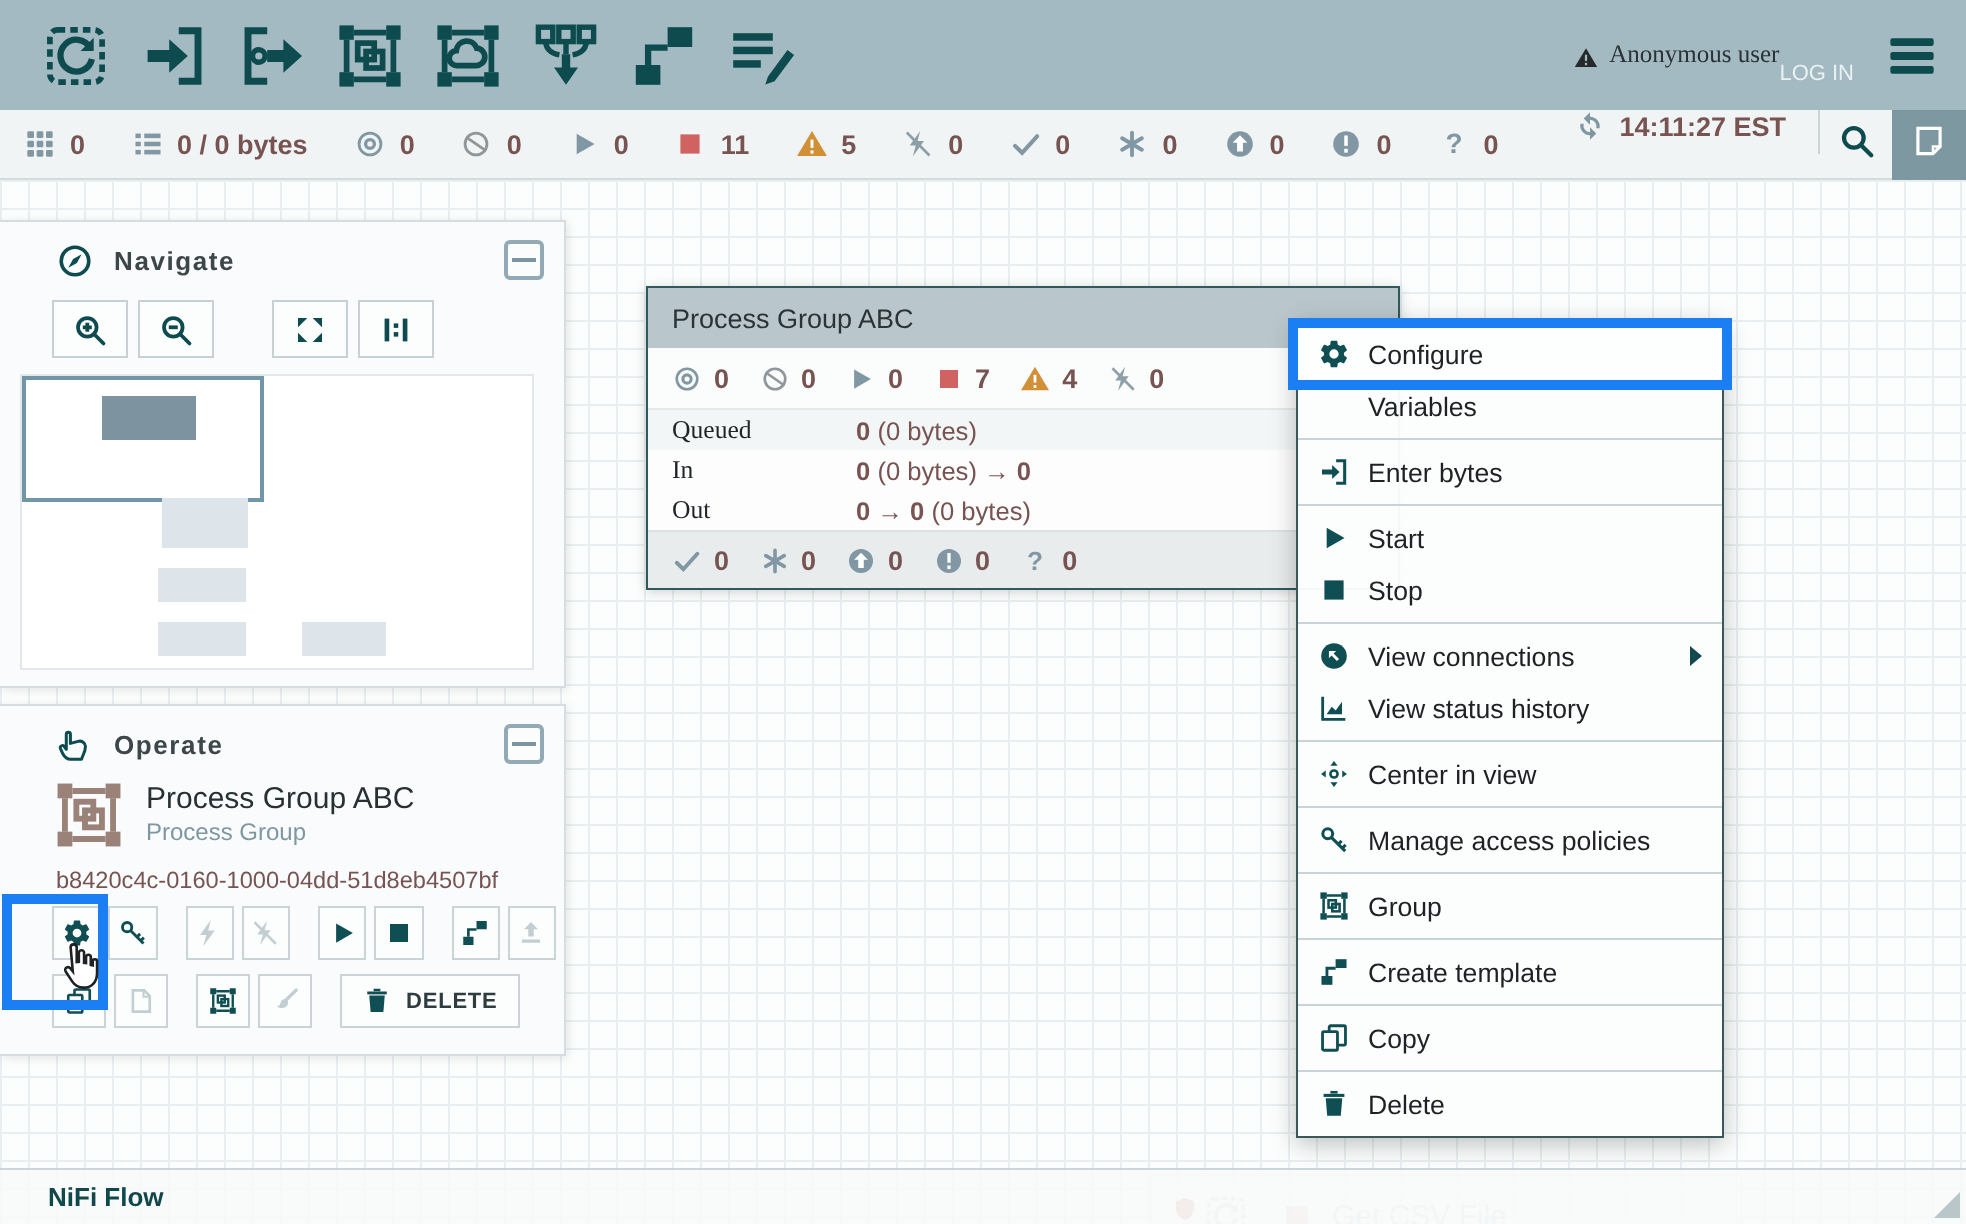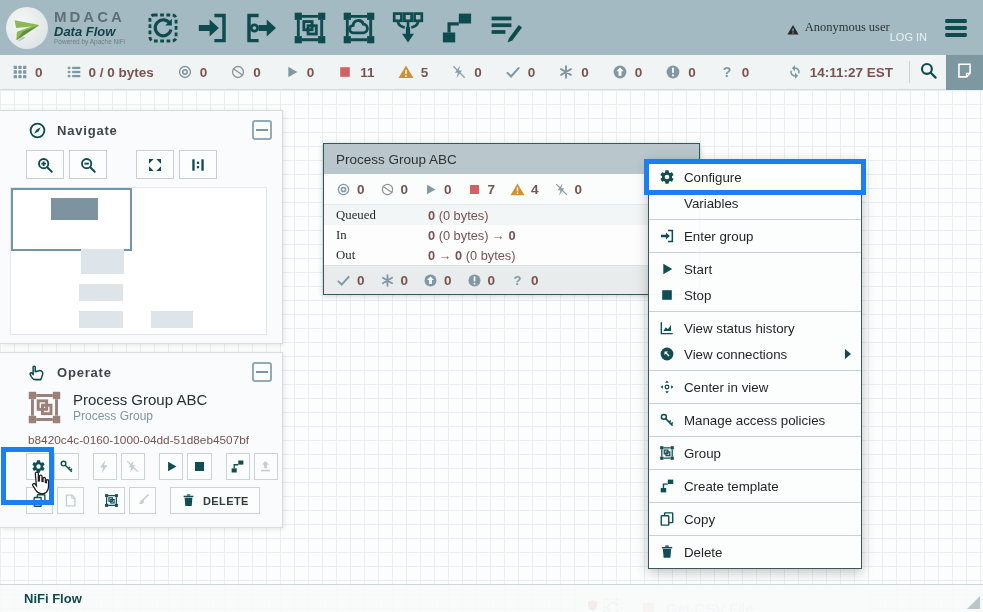--- a/index.html
+++ b/index.html
@@ -32,21 +32,21 @@
   .hamburger svg{width:100%;height:100%;}
 
   
   .status-bar{position:absolute;top:55px;left:0;right:0;height:35px;background:#f1f4f4;
               border-bottom:1px solid #d3dadc;display:flex;align-items:center;
               padding-left:12px;box-sizing:border-box;z-index:40;}
   .status-item{display:flex;align-items:center;margin-right:23px;}
   .status-item .si{width:16px;height:16px;margin-right:7px;}
   .status-item .si svg{width:100%;height:100%;}
   .status-item .sv{font-size:13.5px;font-weight:bold;color:#775351;white-space:nowrap;}
-  .status-right{margin-left:auto;display:flex;align-items:center;height:100%;}
+  .status-right{margin-left:auto;display:flex;align-items:flex-start;height:100%;}
   .refresh-block{display:flex;align-items:center;margin-right:16px;}
   .refresh-block .si{width:16px;height:16px;margin-right:7px;color:#7f98a3;}
   .refresh-block .si svg{width:100%;height:100%;}
   .refresh-time{font-size:13.5px;font-weight:bold;color:#775351;}
   .sb-divider{width:1px;height:22px;background:#ccd4d6;}
   .search-btn{width:36px;height:35px;display:flex;align-items:center;justify-content:center;color:#0d4b4f;}
   .search-btn svg{width:19px;height:19px;}
   .panel-btn{width:37px;height:35px;background:#7e98a2;display:flex;align-items:center;justify-content:center;color:#fff;}
   .panel-btn svg{width:19px;height:19px;}
 
@@ -154,34 +154,20 @@
   .breadcrumb{font-size:13px;font-weight:bold;color:#11484c;}
   .resize-grip{position:absolute;right:3px;bottom:3px;width:0;height:0;z-index:21;
                border-left:13px solid transparent;border-bottom:13px solid #b9c6ca;}
 </style>
 </head>
 <body>
 
 <div class="stage">
 
   <div class="app-header">
-    <div class="logo">
-      <div class="logo-badge">
-        <svg viewBox="0 0 24 24">
-          <path d="M2.2 20.5L22 11 3 4.5l.4 6.3 12.5 0.5-12.3 2.6z" fill="#8cba52"></path>
-          <path d="M2.2 20.5l20-9.5-13.8 3.4z" fill="#648f39"></path>
-          <path d="M3 21.6c3-.3 5.4-1.2 7-2.4l-2.8-.9z" fill="#b9c3c6"></path>
-        </svg>
-      </div>
-      <div class="brand">
-        <div class="brand-name">MDACA</div>
-        <div class="brand-product">Data Flow</div>
-        <div class="brand-tagline">Powered by Apache NiFi</div>
-      </div>
-    </div>
     <div class="component-toolbar" id="component-toolbar">
         <span class="tb-icon"><svg viewBox="0 0 24 24">
             <rect x="3.3" y="3.3" width="17.4" height="17.4" rx="2.6" fill="none" stroke="currentColor" stroke-width="1.9" stroke-dasharray="2.5 1.7"></rect>
             <path fill="none" stroke="currentColor" stroke-width="2.1" d="M16.7 9.2A5.3 5.3 0 1 0 17.3 13"></path>
             <path fill="currentColor" d="M17.9 5.9v4.4h-4.4z"></path>
           </svg></span>
         <span class="tb-icon"><svg viewBox="0 0 24 24">
             <path fill="none" stroke="currentColor" stroke-width="2.3" d="M13.6 3.6H20v16.8h-6.4"></path>
             <path fill="currentColor" d="M3.2 10h7.2V6.4L16.6 12l-6.2 5.6V14H3.2z"></path>
           </svg></span>
@@ -720,52 +706,52 @@
             <span class="mi-spacer"></span>
             <span>Variables</span>
           </div>
         </div>
         <div class="menu-group">
           <div class="menu-item">
             <span class="mi-icon"><svg viewBox="0 0 24 24">
                 <path fill="none" stroke="currentColor" stroke-width="2.3" d="M13.6 3.6H20v16.8h-6.4"></path>
                 <path fill="currentColor" d="M3 10.2h7.6V6.8L16.2 12l-5.6 5.2v-3.4H3z"></path>
               </svg></span>
-            <span>Enter group</span>
+            <span>Enter bytes</span>
           </div>
         </div>
         <div class="menu-group">
           <div class="menu-item">
             <span class="mi-icon"><svg viewBox="0 0 24 24">
                 <path fill="currentColor" d="M6.5 4.3v15.4l13.4-7.7z"></path>
               </svg></span>
             <span>Start</span>
           </div>
           <div class="menu-item">
             <span class="mi-icon"><svg viewBox="0 0 24 24">
                 <rect x="4.8" y="4.8" width="14.4" height="14.4" fill="currentColor"></rect>
               </svg></span>
             <span>Stop</span>
           </div>
         </div>
         <div class="menu-group">
+          <div class="menu-item">
+            <span class="mi-icon"><svg viewBox="0 0 24 24">
+                <circle cx="12" cy="12" r="9.6" fill="currentColor"></circle>
+                <path fill="#fff" d="M8.2 8.2h5.4l-1.9 1.9 4.1 4.1-1.6 1.6-4.1-4.1-1.9 1.9z"></path>
+              </svg></span>
+            <span>View connections</span>
+            <span class="submenu-caret"></span>
+          </div>
           <div class="menu-item">
             <span class="mi-icon"><svg viewBox="0 0 24 24">
                 <path fill="none" stroke="currentColor" stroke-width="2.1" d="M3.5 3.5v17h17"></path>
                 <path fill="currentColor" d="M6.5 16.6l3.8-5.6 3 2.8 4.7-6.4v9.2z"></path>
               </svg></span>
             <span>View status history</span>
-          </div>
-          <div class="menu-item">
-            <span class="mi-icon"><svg viewBox="0 0 24 24">
-                <circle cx="12" cy="12" r="9.6" fill="currentColor"></circle>
-                <path fill="#fff" d="M8.2 8.2h5.4l-1.9 1.9 4.1 4.1-1.6 1.6-4.1-4.1-1.9 1.9z"></path>
-              </svg></span>
-            <span>View connections</span>
-            <span class="submenu-caret"></span>
           </div>
         </div>
         <div class="menu-group">
           <div class="menu-item">
             <span class="mi-icon"><svg viewBox="0 0 24 24">
                 <g fill="currentColor">
                   <path d="M12 2.3l2.7 3.5H9.3z"></path>
                   <path d="M12 21.7l-2.7-3.5h5.4z"></path>
                   <path d="M2.3 12l3.5-2.7v5.4z"></path>
                   <path d="M21.7 12l-3.5 2.7V9.3z"></path>

